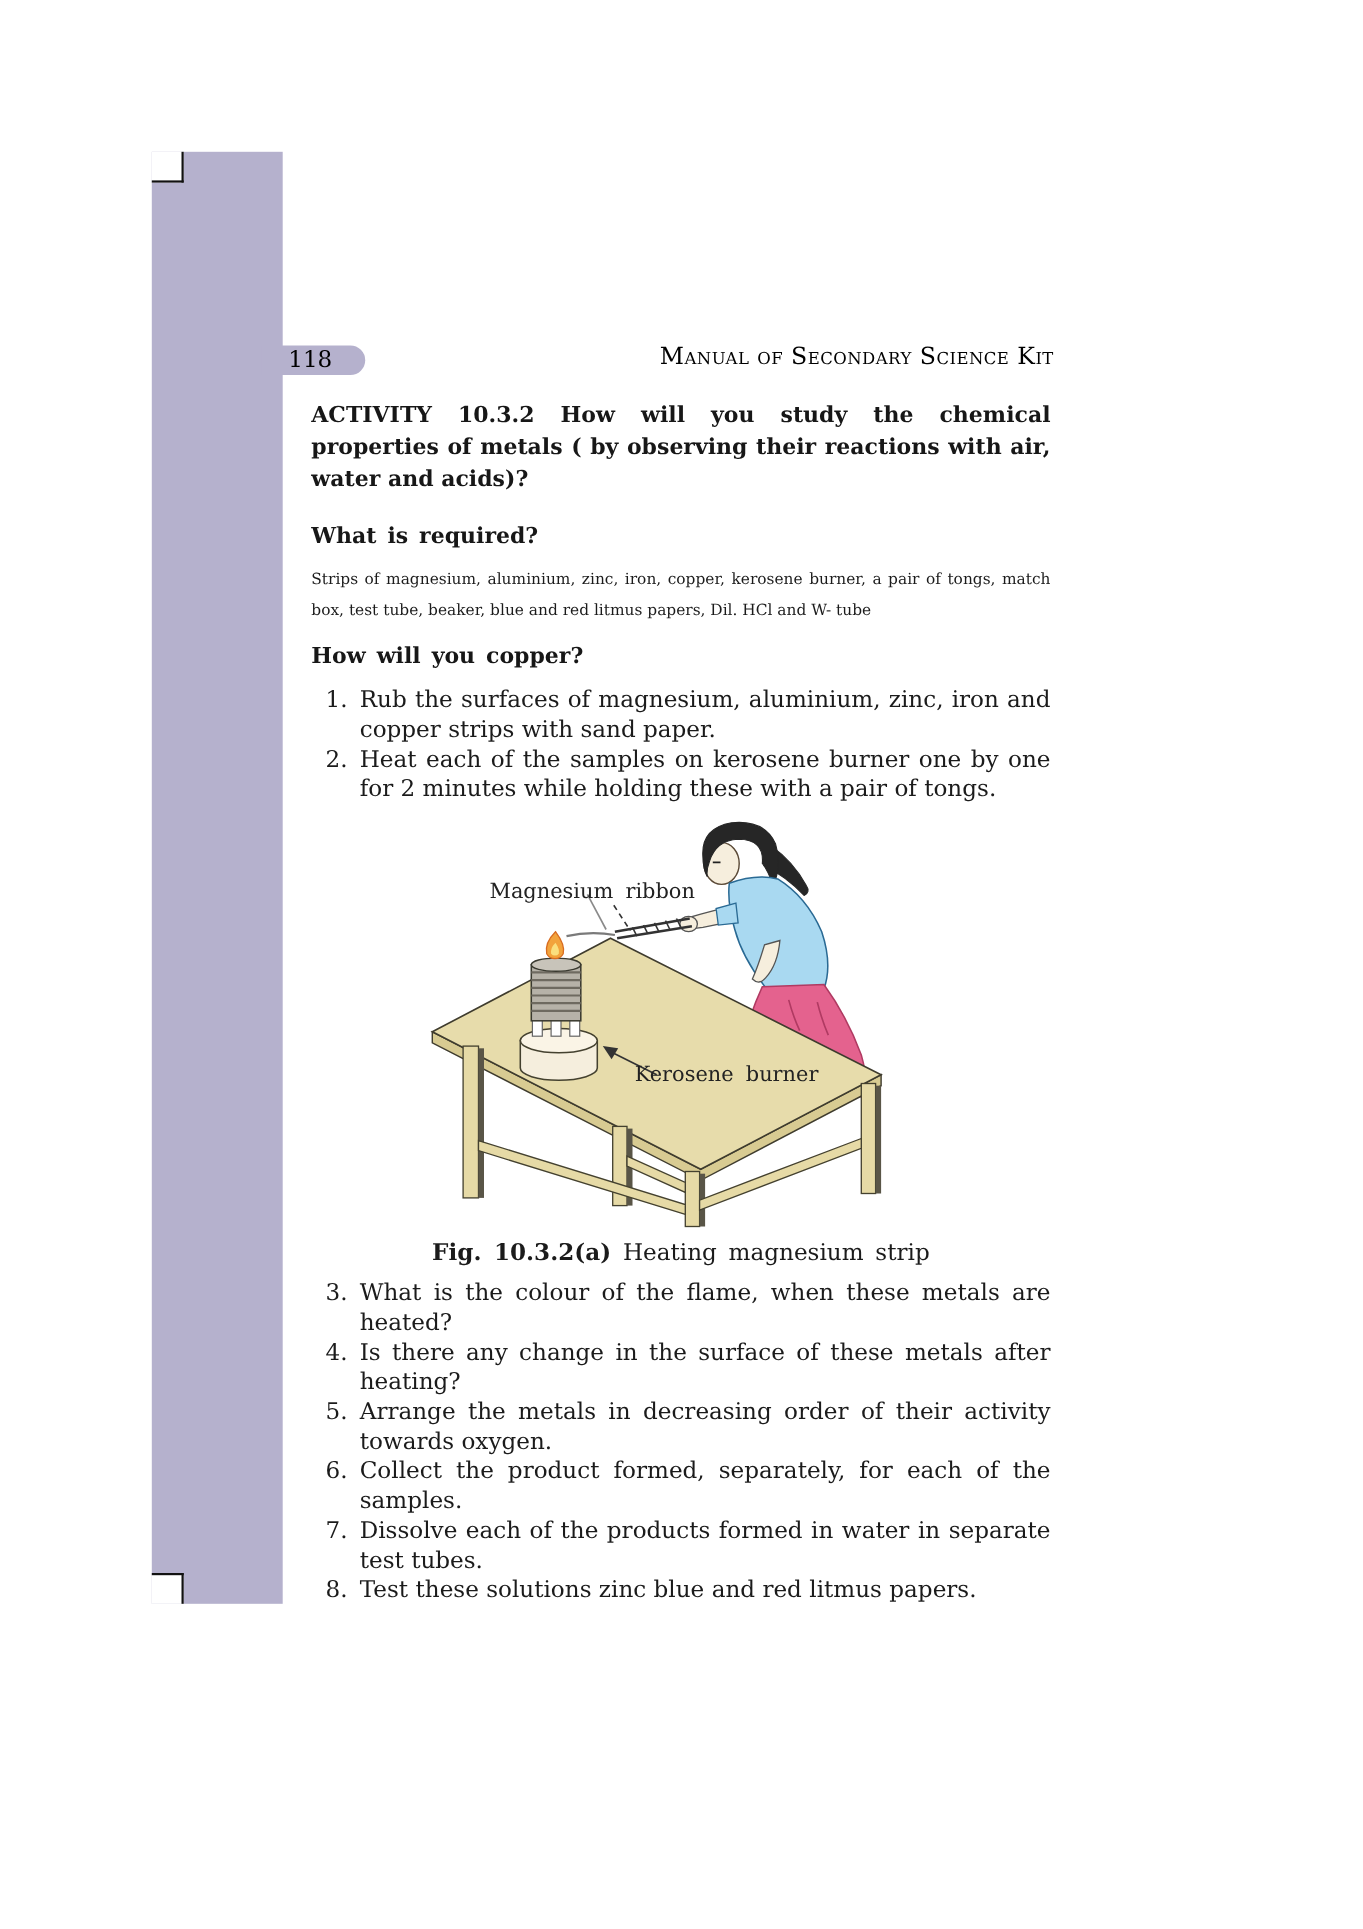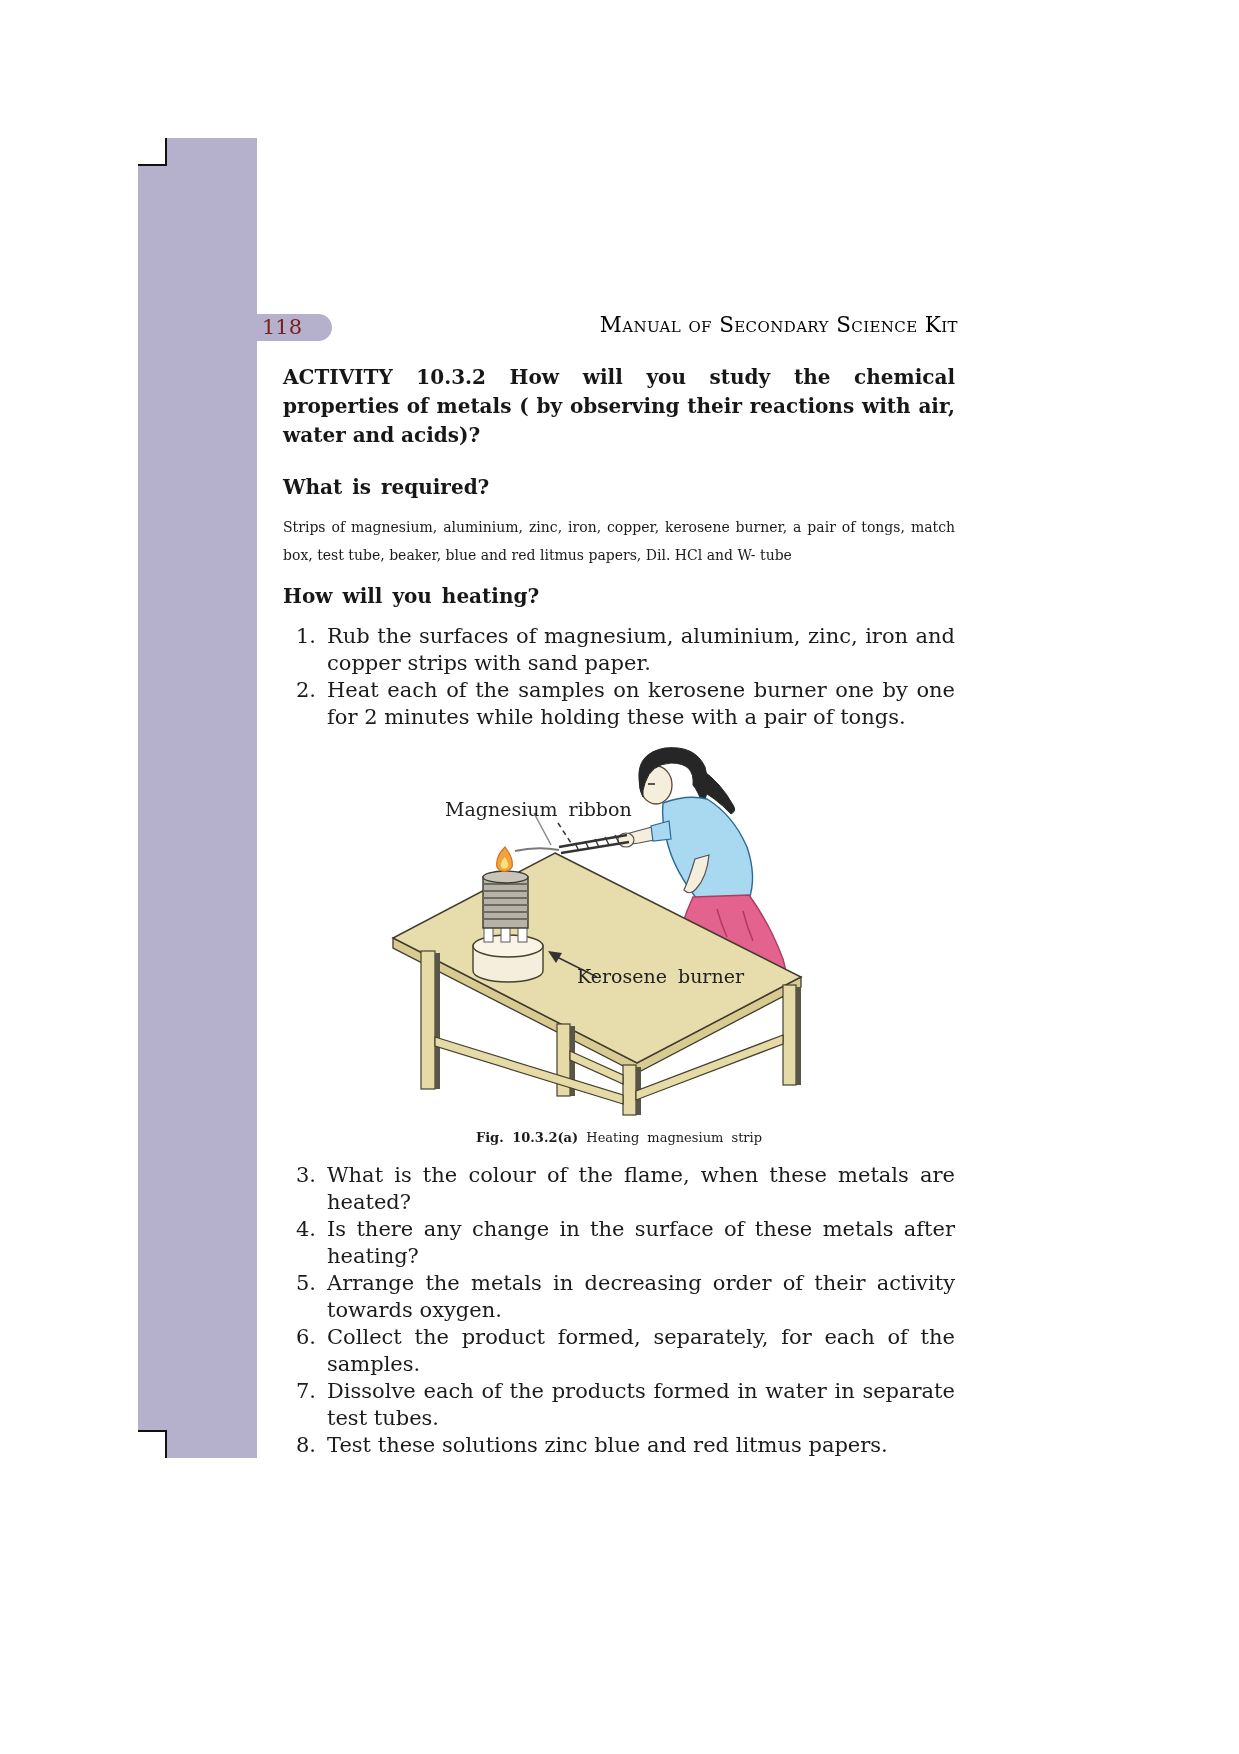--- a/index.html
+++ b/index.html
@@ -19,21 +19,21 @@
   .notch.top{left:0;top:0;border-right:2px solid #111;border-bottom:2px solid #111;}
   .notch.bottom{left:0;bottom:0;border-right:2px solid #111;border-top:2px solid #111;}
 
   
   .page-tab{
     position:absolute;left:238px;top:314px;width:94px;height:27px;
     background:var(--c-sidebar,#b5b1cd);
     border-radius:0 14px 14px 0;
   }
   .page-tab span{
-    display:block;padding-left:24px;font-size:21px;line-height:27px;color:#7f1d1d;
+    display:block;padding-left:24px;font-size:21px;line-height:27px;color:#000000;
   }
 
   
   .running-header{
     position:absolute;top:312px;right:281px;
     font-variant:small-caps;font-size:21.5px;letter-spacing:.4px;color:#000000;
   }
 
   
   .content{position:absolute;left:283px;top:0;width:672px;}
@@ -54,21 +54,21 @@
   }
   ol.steps li{
     position:relative;padding-left:44px;text-align:justify;margin:0;
   }
   ol.steps li .num{position:absolute;left:13px;top:0;width:26px;}
 
   
   figure.fig{margin:8px 0 0 0;padding:0;width:672px;}
   .fig-svg{display:block;margin-left:82px;}
   .fig-caption{
-    margin-top:7px;text-align:center;font-size:13px;line-height:24px;
+    margin-top:7px;text-align:center;font-size:21px;line-height:24px;
     word-spacing:4px;color:#1b1b1b;
   }
   .fig-caption .cap-label{font-weight:bold;}
   ol.steps.second{margin-top:12px;}
 
   .fig-label{
     font-family:"DejaVu Serif","Liberation Serif",serif;
     font-size:19px;fill:#222;word-spacing:5px;
   }
 </style>
@@ -89,21 +89,21 @@
   <div class="running-header">Manual of Secondary Science Kit</div>
 
   <div class="content">
 
     <h1 class="activity-title">ACTIVITY 10.3.2 How will you study the chemical properties of metals ( by observing their reactions with air, water and acids)?</h1>
 
     <h2 class="sec required">What is required?</h2>
 
     <p class="body-par">Strips of magnesium, aluminium, zinc, iron, copper, kerosene burner, a pair of tongs, match box, test tube, beaker, blue and red litmus papers, Dil. HCl and W- tube</p>
 
-    <h2 class="sec proceed">How will you heating?</h2>
+    <h2 class="sec proceed">How will you copper?</h2>
 
     <ol class="steps first">
       <li>
         <span class="num">1.</span>
         <span>Rub the surfaces of magnesium, aluminium, zinc, iron and copper strips with sand paper.</span>
       </li>
       <li>
         <span class="num">2.</span>
         <span>Heat each of the samples on kerosene burner one by one for 2 minutes while holding these with a pair of tongs.</span>
       </li>

